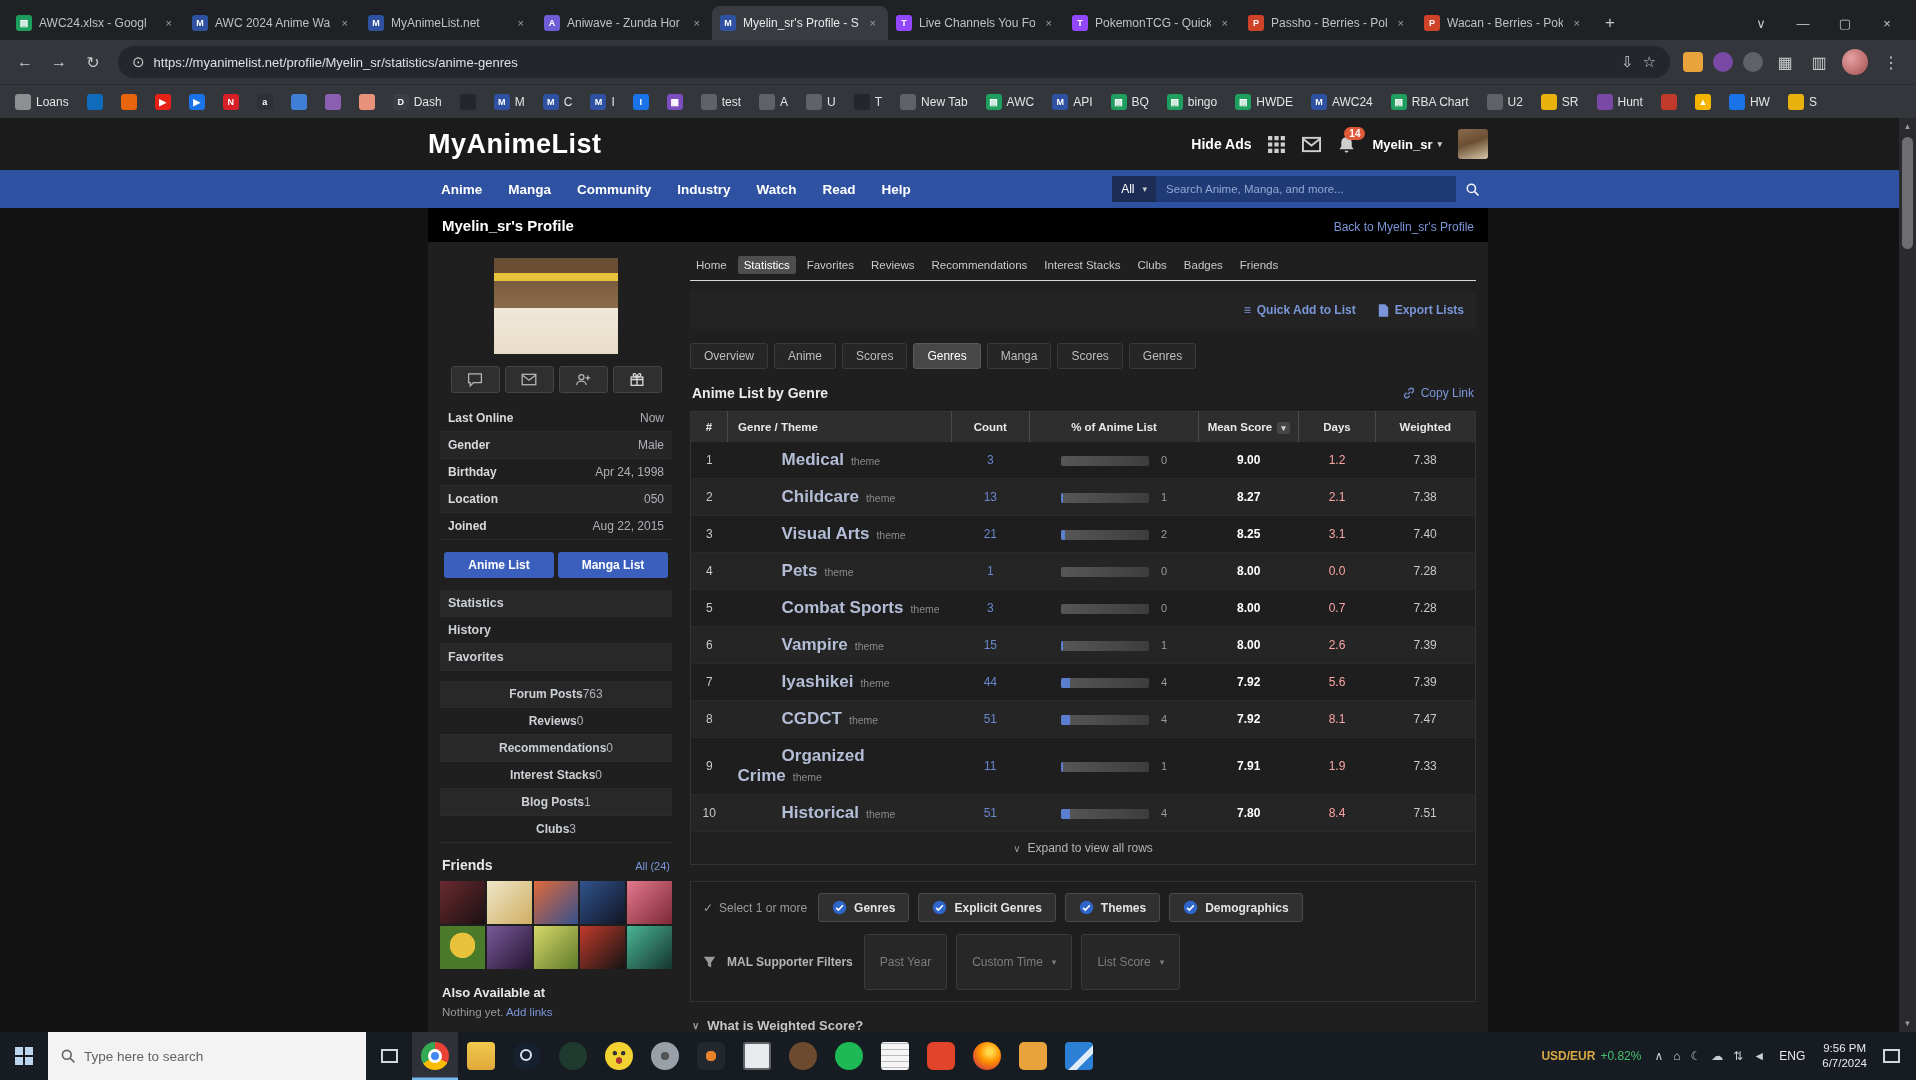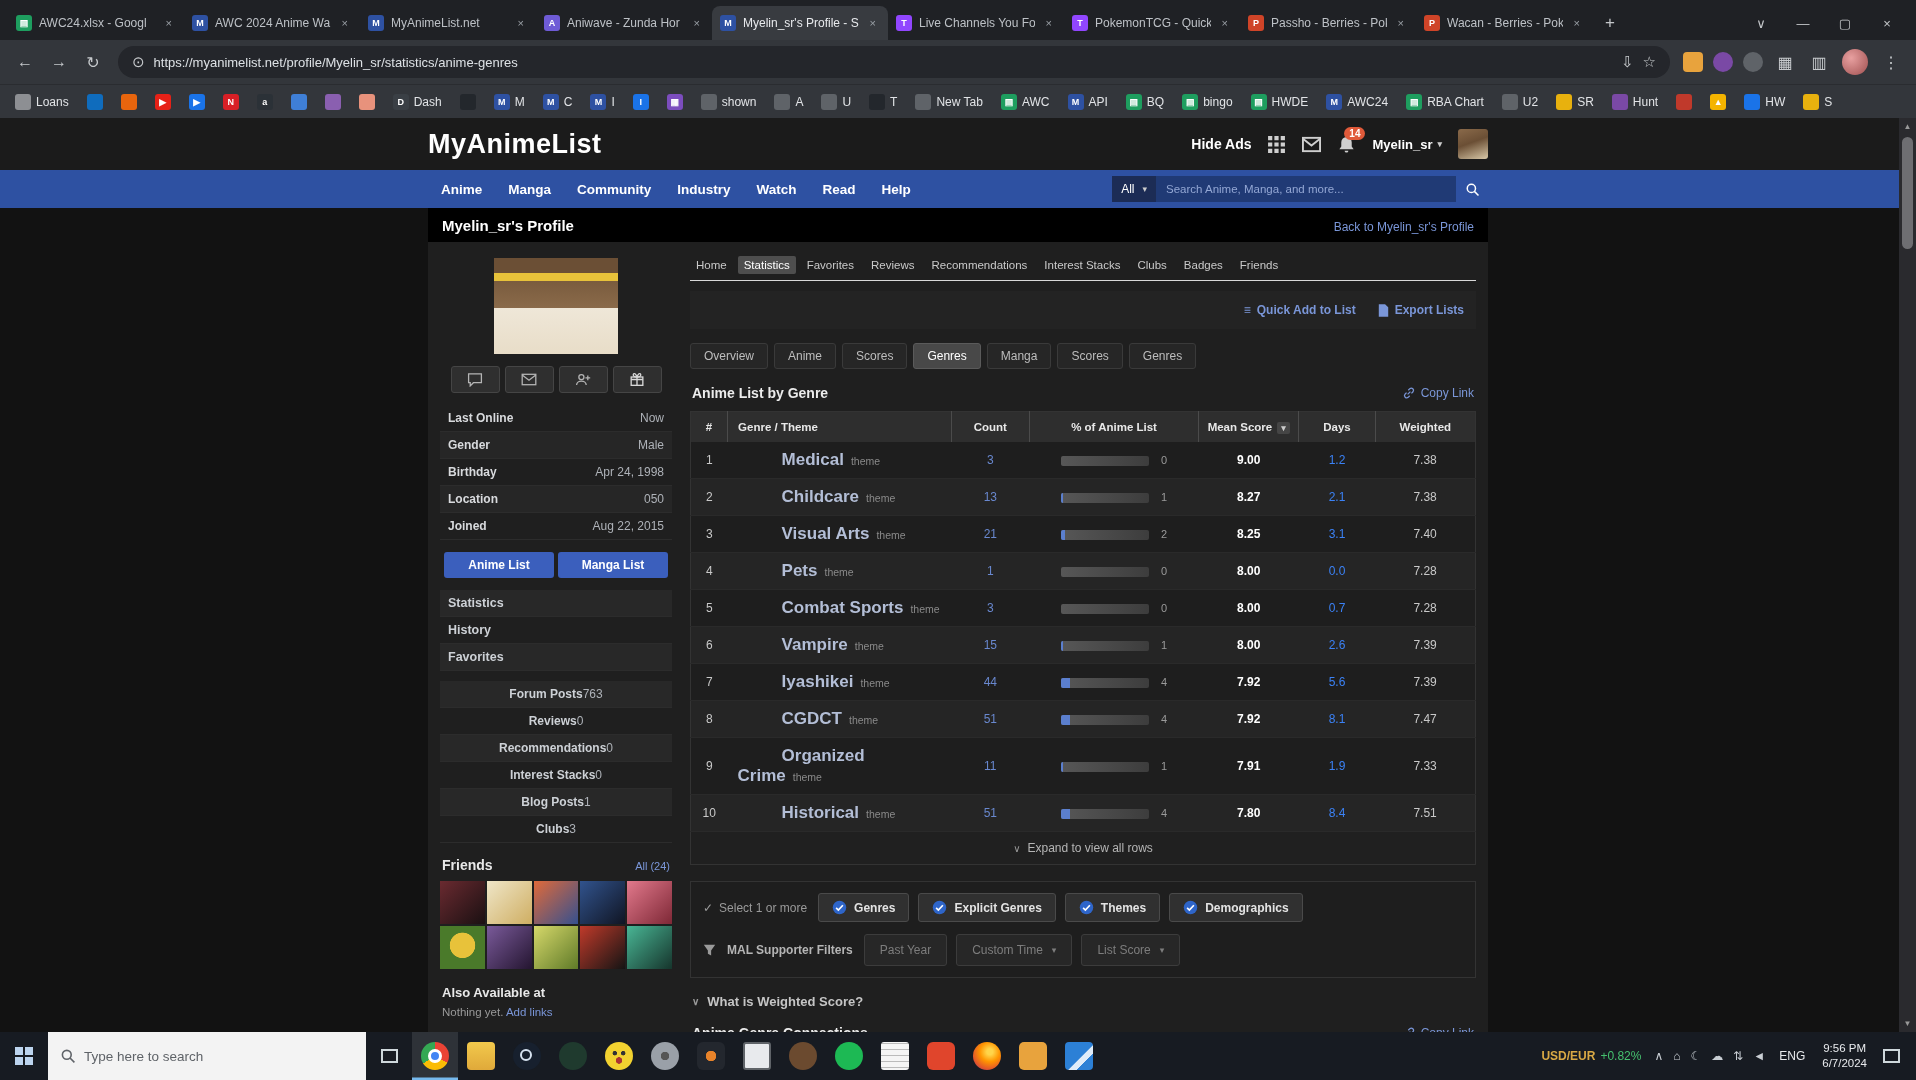--- a/index.html
+++ b/index.html
@@ -125,33 +125,33 @@
   .c-rank { color:#c9c9c9; width:34px; }
   .c-genre { text-align:left !important; padding-left:10px !important; width:205px; }
   .gname { color:#b3bed6; font-weight:bold; font-size:17px;padding-left:44px; }
   .gtag { color:#8a8a8a; font-size:10.5px; margin-left:7px; }
   .c-count { width:72px; } .c-count a { color:#6988cf; }
   .c-pct { width:155px; }
   .bar { display:inline-block; width:88px; height:10px; border-radius:2px; overflow:hidden; vertical-align:middle; background:linear-gradient(90deg,#575757,#3d3d3d); }
   .bar i { display:block; height:100%; background:#5b7fce; }
   .pnum { color:#9a9a9a; margin-left:12px; font-size:11px; }
   .c-mean { color:#fff; font-weight:bold; width:92px; }
-  .c-days { color:#3b82f6; width:70px; }
+  .c-days { color:#fca5a5; width:70px; }
   .c-wt { color:#c9c9c9; width:92px; }
   .expand { display:flex; align-items:center; justify-content:center; gap:7px; color:#b5b5b5; padding:9px; border:1px solid #333; border-top:0; background:#202020; font-size:12px; }
   .chev { font-size:10px; color:#9a9a9a; }
 
   .filterbox { border:1px solid #333; background:#1e1e1e; margin-top:16px; padding:11px 12px; }
   .frow1 { display:flex; align-items:center; gap:11px; }
   .selmore { color:#9a9a9a; font-size:12px; display:flex; gap:6px; align-items:center; }
   .typebtn { display:flex; align-items:center; gap:7px; background:#303030; border:1px solid #4a4a4a; border-radius:3px; color:#e3e3e3; font-weight:bold; font-size:12px; padding:6px 13px; font-family:inherit; }
   .typebtn svg { width:15px; height:15px; }
   .frow2 { display:flex; align-items:center; gap:11px; margin-top:12px; }
   .suplabel { color:#b5b5b5; font-weight:bold; font-size:12px; }
-  .supbtn { background:#272727; border:1px solid #3c3c3c; border-radius:3px; color:#7d7d7d; font-size:12px; padding:8px 15px; display:flex; gap:9px; align-items:center; font-family:inherit; }
+  .supbtn { background:#272727; border:1px solid #3c3c3c; border-radius:3px; color:#7d7d7d; font-size:12px; padding:20px 15px; display:flex; gap:9px; align-items:center; font-family:inherit; }
   .caret { display:none; font-size:9px; }
   .caret.show { display:inline; }
   .weightedq { display:flex; align-items:center; gap:8px; color:#c5c5c5; font-weight:bold; font-size:13px; margin:16px 2px; }
   .connarea { position:relative; height:80px; }
   .samplebox { position:absolute; right:6px; top:18px; background:#2e2e2e; border:1px solid #5a5a5a; color:#e0e0e0; font-size:12px; padding:10px 16px; box-shadow:0 2px 8px rgba(0,0,0,.5); }
 
   
   .scrollbar { position:absolute; right:0; top:0; bottom:0; width:17px; background:#2a2a2e; display:flex; flex-direction:column; align-items:center; z-index:5; }
   .sb-arrow { color:#9a9a9a; font-size:8px; padding:4px 0; }
   .sb-thumb { width:11px; height:112px; background:#6e6e72; border-radius:6px; margin-top:2px; }
@@ -369,21 +369,21 @@
 
       </div>
 
       <div class="bm">
         <span class="bm-ic" style="background: rgb(124, 77, 190);">▦</span>
 
       </div>
 
       <div class="bm">
         <span class="bm-ic" style="background: rgb(95, 99, 104);"></span>
-        <span class="bm-label">shown</span>
+        <span class="bm-label">test</span>
       </div>
 
       <div class="bm">
         <span class="bm-ic" style="background: rgb(95, 99, 104);"></span>
         <span class="bm-label">A</span>
       </div>
 
       <div class="bm">
         <span class="bm-ic" style="background: rgb(95, 99, 104);"></span>
         <span class="bm-label">U</span>

